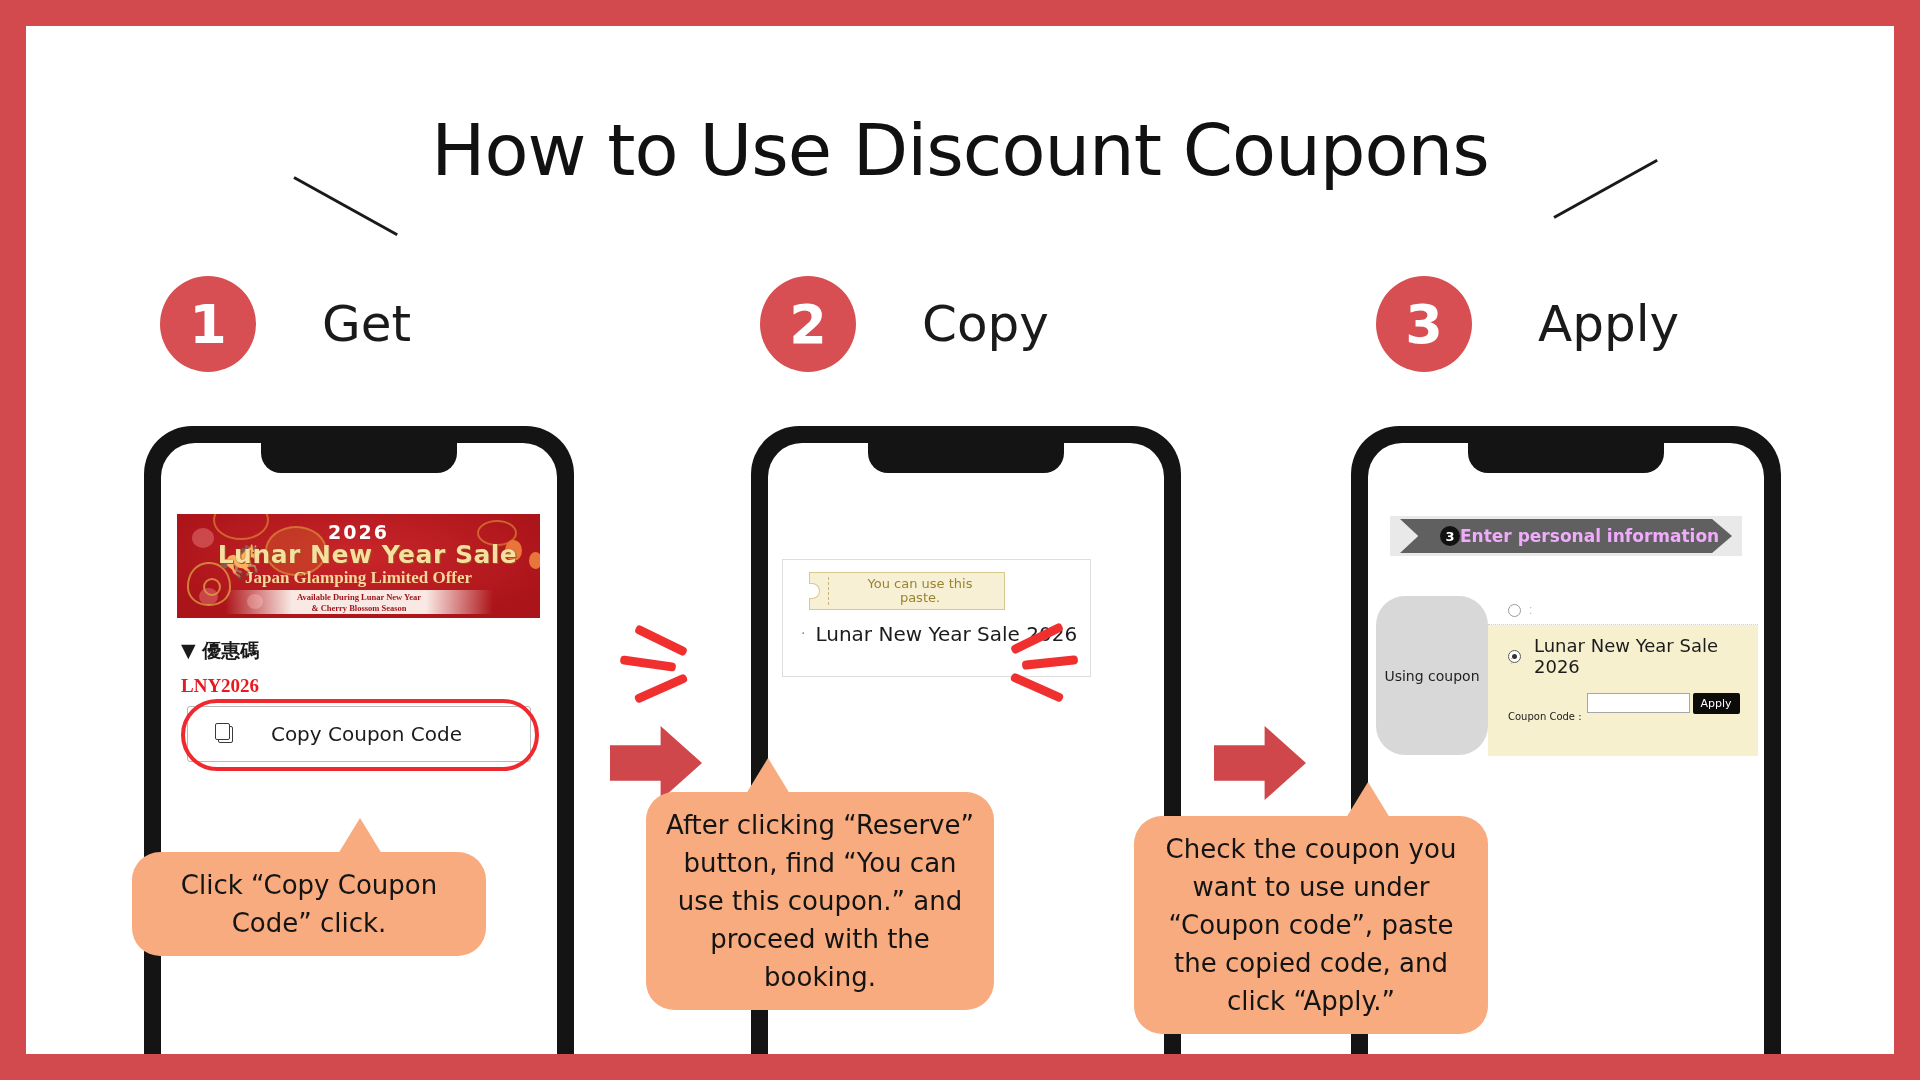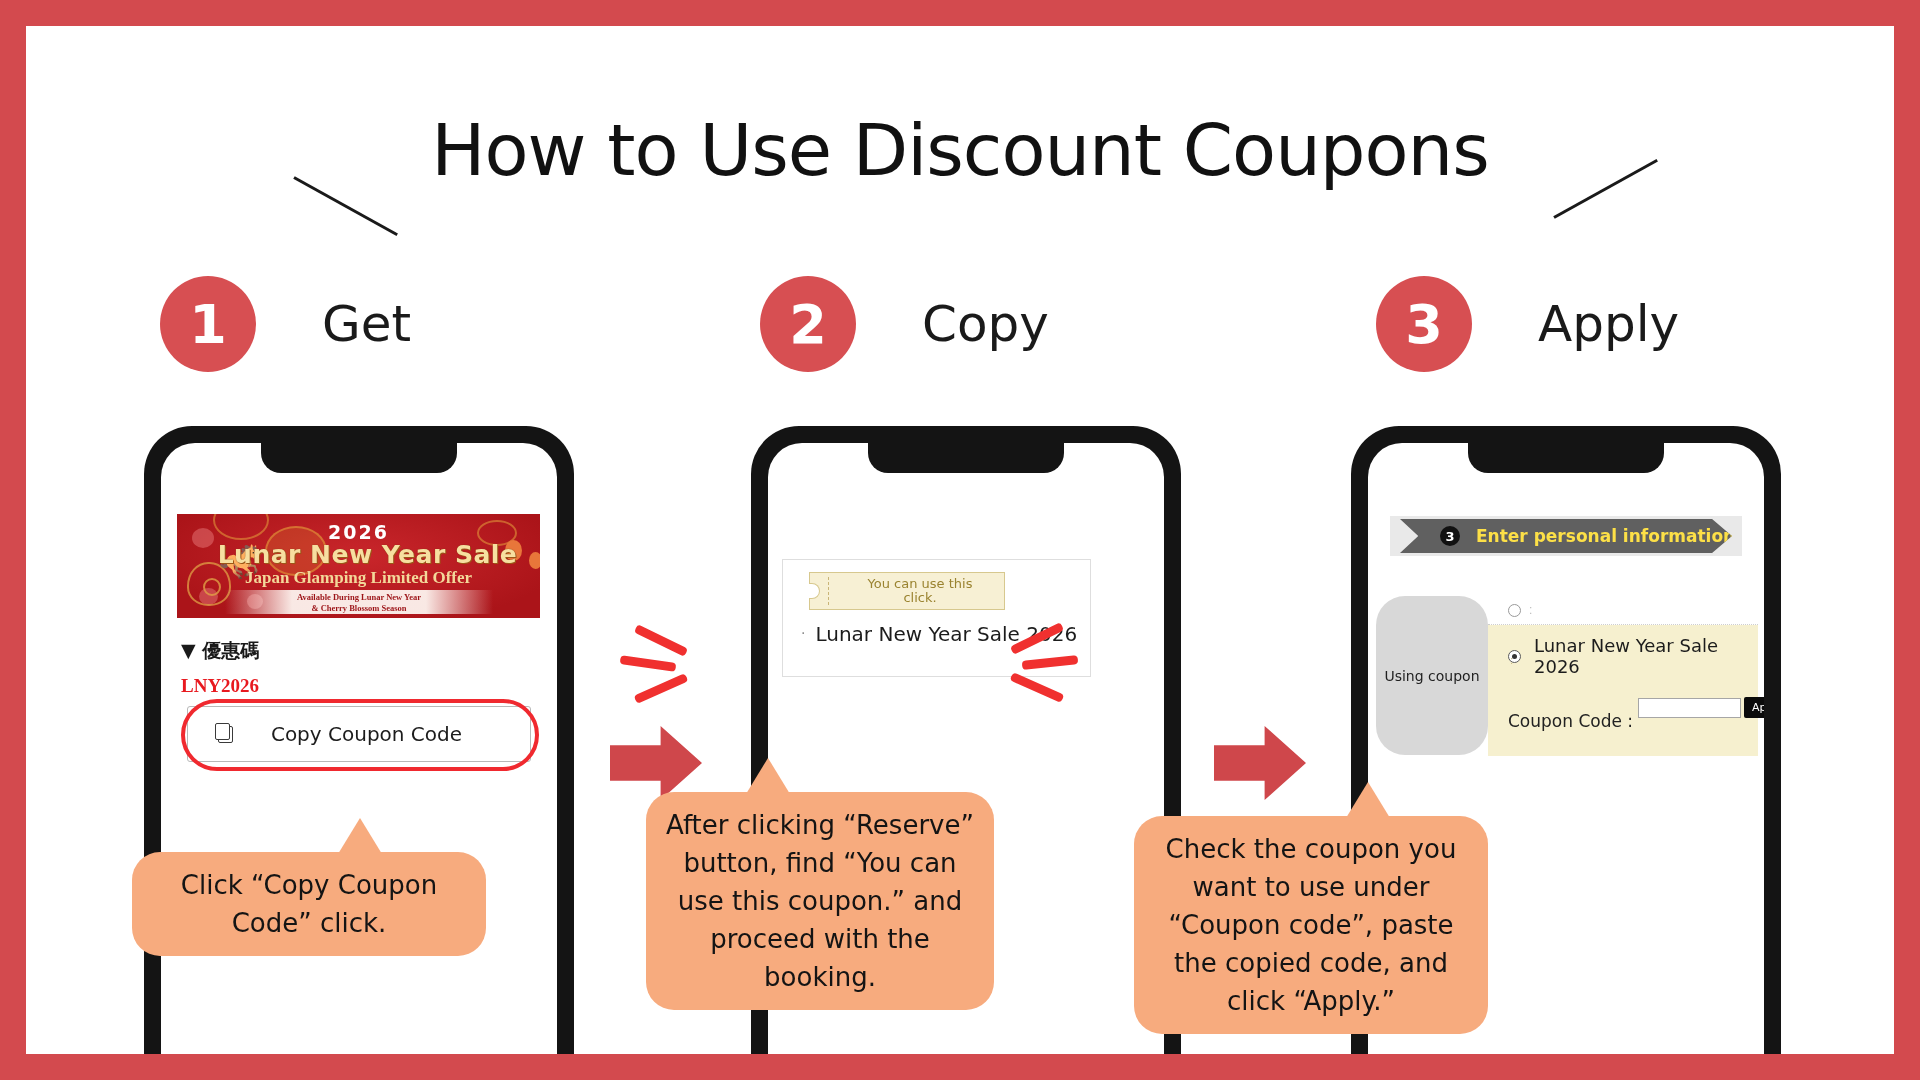--- a/index.html
+++ b/index.html
@@ -242,21 +242,21 @@
     clip-path: polygon(0 0, 94% 0, 100% 50%, 94% 100%, 0 100%, 5.5% 50%);
     display: flex; align-items: center;
   }
   .crumb-num {
     margin-left: 40px; width: 20px; height: 20px; border-radius: 50%;
     background: #111; color: #fff; font-size: 13px; font-weight: 700;
     display: flex; align-items: center; justify-content: center; flex: 0 0 auto;
     font-family: "DejaVu Sans", sans-serif;
   }
   .crumb-text {
-    margin-left: 16px; color: #fde047; font-size: 17px; font-weight: 700;
+    color: #f0abfc; font-size: 17px; font-weight: 700;
     font-family: "DejaVu Sans", sans-serif; white-space: nowrap;
   }
   .form-wrap {
     position: absolute; left: 8px; top: 152px; width: 382px; height: 160px;
     display: flex; border-top: 1px solid #ffffff;
   }
   .form-left {
     width: 112px; background: #d8d8d8;
     display: flex; align-items: center; justify-content: center;
     font-size: 14px; color: #1f1f1f;
@@ -285,21 +285,21 @@
   .sel-label {
     margin-left: 13px; font-size: 18px; color: #1c1c1c;
     font-family: "DejaVu Sans", sans-serif;
   }
   .blank-colon { margin-left: 8px; color: #bdbdbd; font-size: 12px; }
   .coupon-row {
     position: absolute; left: 20px; top: 88px;
     display: flex; align-items: center;
   }
   .coupon-lbl {
-    font-size: 17px; color: #222;
+    font-size: 10px; color: #222;
     font-family: "DejaVu Sans", sans-serif; white-space: nowrap; margin-top: 27px;
   }
   .coupon-input {
     margin-left: 5px; width: 103px; height: 20px;
     background: #ffffff; border: 1px solid #a6a6a6;
   }
   .apply-btn {
     margin-left: 3px; background: #0b0b0b; color: #ffffff;
     font-size: 11px; padding: 4px 8px; border-radius: 2px;
     font-family: "DejaVu Sans", sans-serif;
@@ -409,21 +409,21 @@
     <div class="phone" id="phone-2">
       <div class="phone-screen">
         <div class="notch"></div>
 
         <div class="res-card">
           <div class="ticket">
             <span class="ticket-notch"></span>
             <span class="ticket-dash"></span>
             <span class="ticket-text">
               <span>You can use this</span><br>
-              <span>click.</span>
+              <span>paste.</span>
             </span>
           </div>
           <div class="res-item">
             <span class="res-dot">·</span><span>Lunar New Year Sale 2026</span>
           </div>
         </div>
       </div>
     </div>
 
     <div class="phone" id="phone-3">

